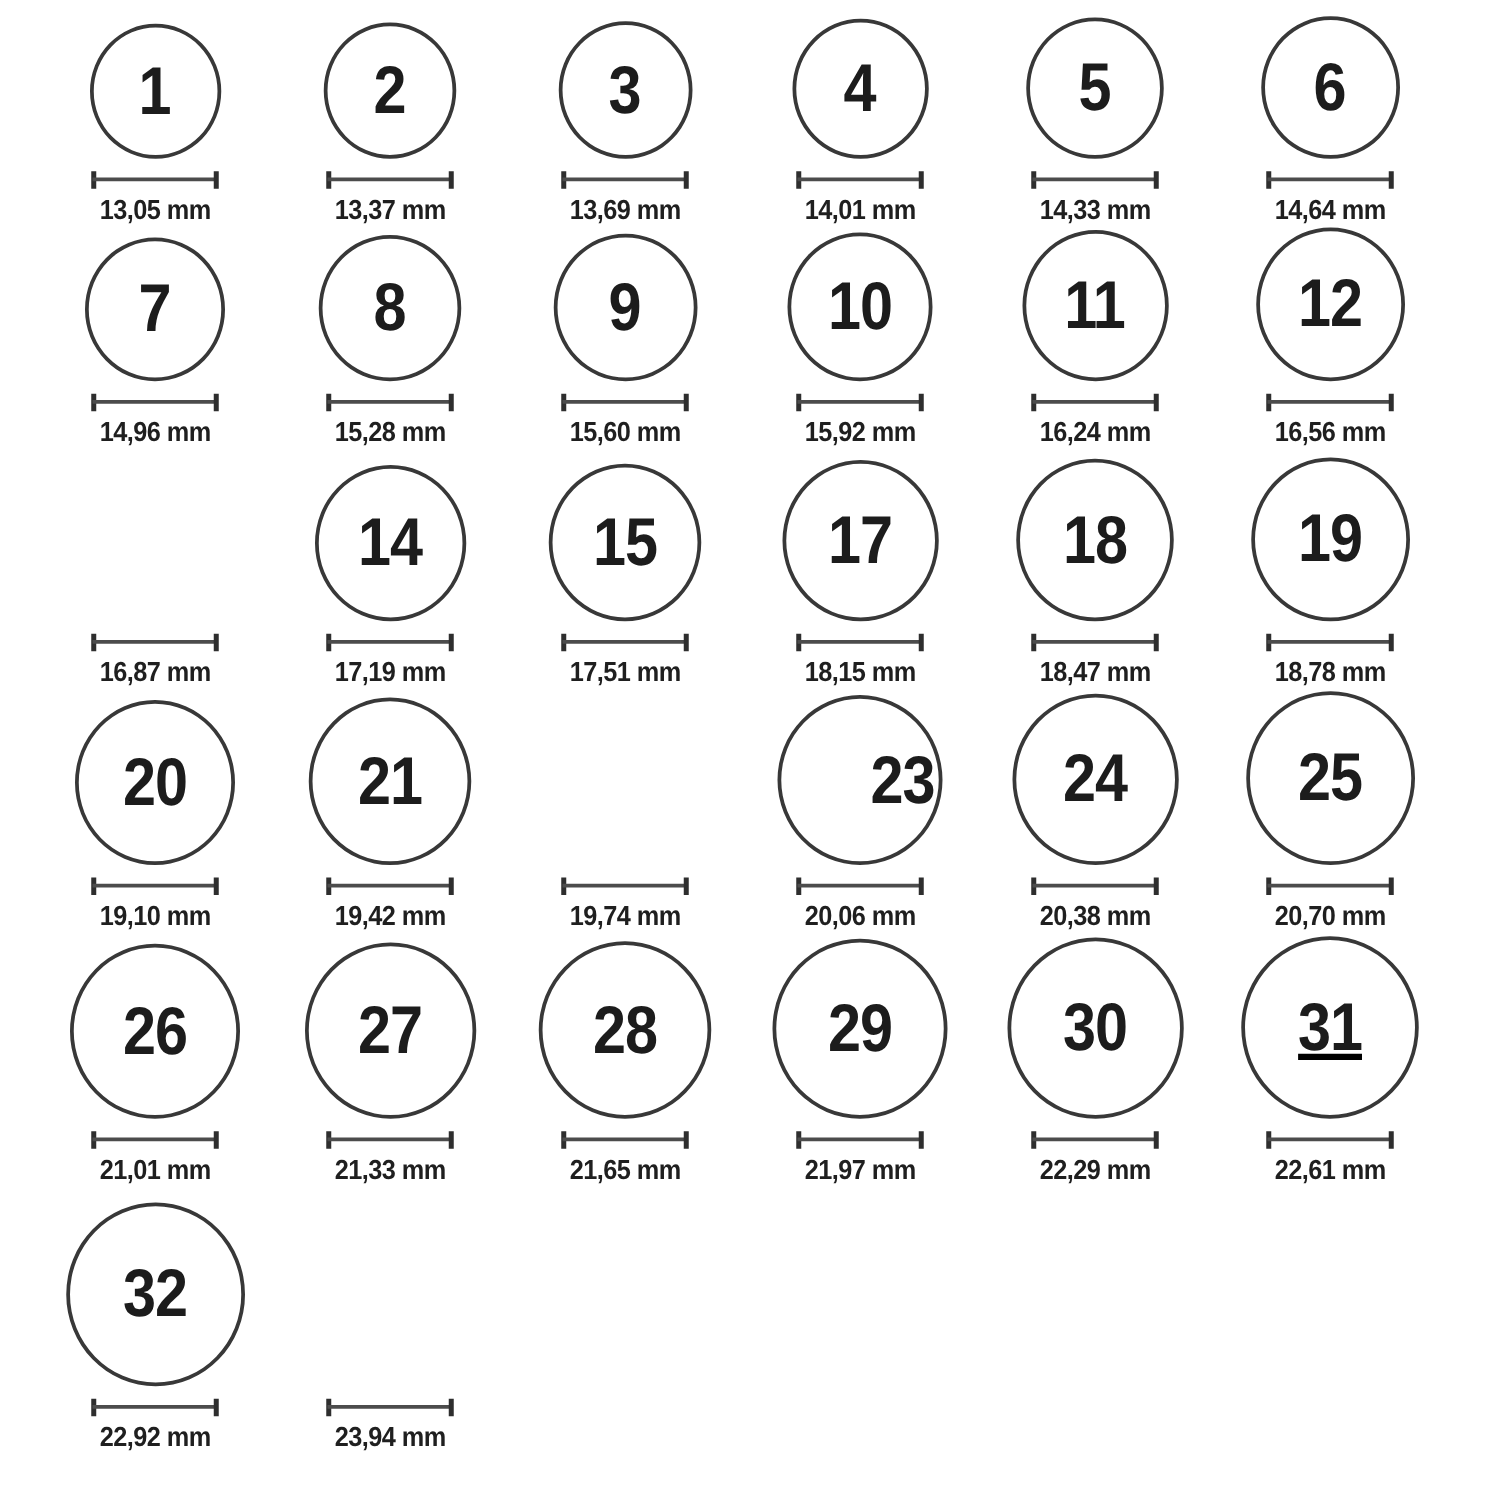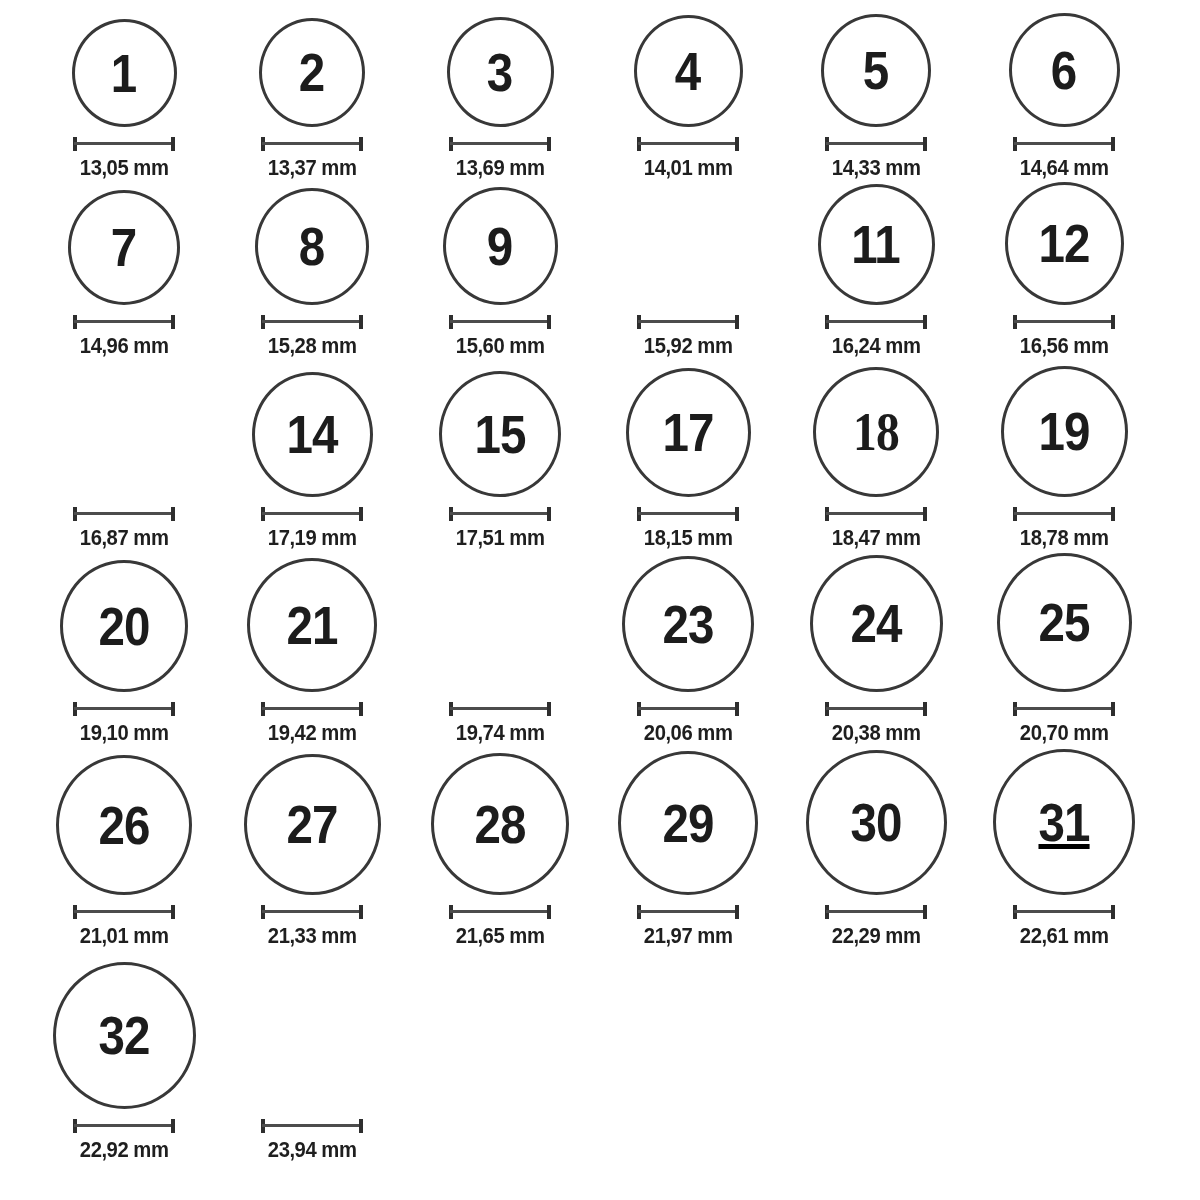--- a/index.html
+++ b/index.html
@@ -190,20 +190,23 @@
     </div>
     <div class="dim">
       <span class="tick-l"></span>
       <span class="bar"></span>
       <span class="tick-r"></span>
     </div>
     <div class="label">15,60 mm</div>
   </div>
 
   <div class="cell">
+    <div class="ring" style="width: 116px; height: 119px;">
+      <span class="num">10</span>
+    </div>
     <div class="dim">
       <span class="tick-l"></span>
       <span class="bar"></span>
       <span class="tick-r"></span>
     </div>
     <div class="label">15,92 mm</div>
   </div>
 
   <div class="cell">
     <div class="ring" style="width: 117px; height: 121px;">
@@ -269,21 +272,21 @@
     </div>
     <div class="dim">
       <span class="tick-l"></span>
       <span class="bar"></span>
       <span class="tick-r"></span>
     </div>
     <div class="label">18,15 mm</div>
   </div>
 
   <div class="cell">
-    <div class="ring" style="width: 126px; height: 130px; font-family: Liberation Serif, serif;">
+    <div class="ring" style="width: 126px; height: 130px;">
       <span class="num">18</span>
     </div>
     <div class="dim">
       <span class="tick-l"></span>
       <span class="bar"></span>
       <span class="tick-r"></span>
     </div>
     <div class="label">18,47 mm</div>
   </div>
 
@@ -326,21 +329,21 @@
   <div class="cell">
     <div class="dim">
       <span class="tick-l"></span>
       <span class="bar"></span>
       <span class="tick-r"></span>
     </div>
     <div class="label">19,74 mm</div>
   </div>
 
   <div class="cell">
-    <div class="ring" style="width: 132px; height: 136px;">
+    <div class="ring" style="width: 132px; height: 136px; justify-content: flex-end;">
       <span class="num">23</span>
     </div>
     <div class="dim">
       <span class="tick-l"></span>
       <span class="bar"></span>
       <span class="tick-r"></span>
     </div>
     <div class="label">20,06 mm</div>
   </div>
 

